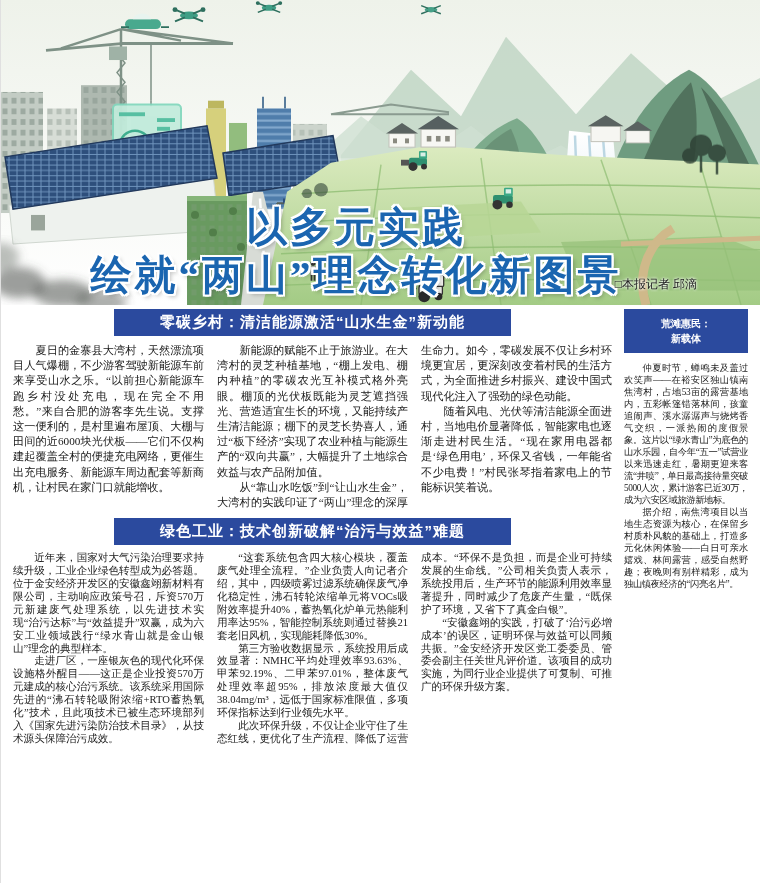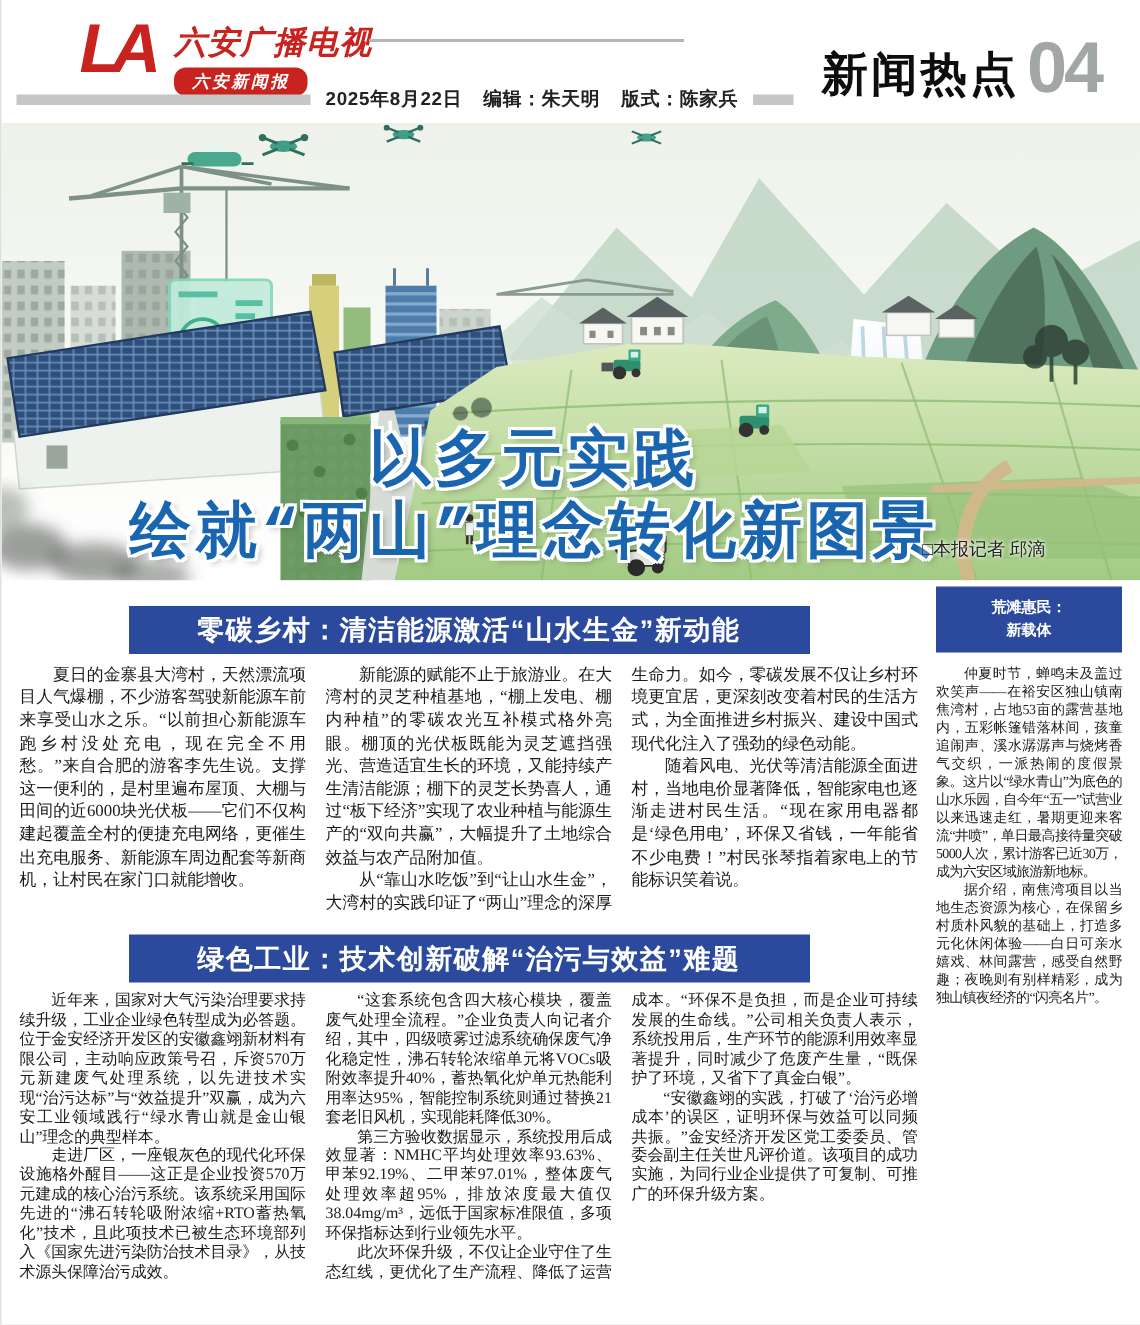--- a/index.html
+++ b/index.html
@@ -39,21 +39,21 @@
   .dl-bar.right{flex:1;}
   .dl-text{font-family:var(--font-sans);font-size:12.5px;font-weight:bold;color:#222;white-space:nowrap;letter-spacing:.5px;display:flex;gap:14px;}
   .page-head{position:absolute;right:26px;top:26px;display:flex;align-items:flex-end;gap:5px;}
   .page-head .sect{font-family:var(--font-sans);font-weight:900;font-size:31px;color:#0d0d0d;letter-spacing:2px;line-height:1;}
   .page-head .num{font-family:var(--font-sans);font-weight:900;font-size:48px;color:var(--page-num-gray);line-height:.82;letter-spacing:-2px;}
   
   .hero{position:relative;width:760px;height:305px;overflow:hidden;}
   .hero svg{display:block;width:100%;height:100%;}
   .headline{position:absolute;left:35px;width:640px;bottom:6px;text-align:center;pointer-events:none;}
   .headline .l1,.headline .l2{
-    font-family:Liberation Mono, monospace;font-weight:900;color:var(--headline-blue);
+    font-family:Liberation Serif, serif;font-weight:900;color:var(--headline-blue);
     letter-spacing:3px;line-height:1.12;
     text-shadow:-2px -2px 0 #fff,2px -2px 0 #fff,-2px 2px 0 #fff,2px 2px 0 #fff,0 -2px 0 #fff,0 2px 0 #fff,-2px 0 0 #fff,2px 0 0 #fff,3px 3px 4px rgba(0,0,0,.25);
   }
   .headline .l1{font-size:41px;}
   .headline .l2{font-size:41px;margin-top:2px;}
   .byline{
     position:absolute;right:64px;bottom:12px;font-family:var(--font-serif);
     font-size:12px;color:#222;text-shadow:0 0 3px #fff,0 0 3px #fff;
   }
   
@@ -67,64 +67,41 @@
   }
   .lead::after{
     content:"";position:absolute;right:0;bottom:0;width:26px;height:22px;
     border-right:3px solid #a9cbe7;border-bottom:3px solid #a9cbe7;
   }
   
   .main-flex{display:flex;gap:12px;margin:4px 12px 0 12px;}
   .left-group{flex:1;min-width:0;}
   .right-group{width:124px;flex:none;}
   .sec-bar{
-    display:table;margin:13px auto 7px auto;background:var(--bar-blue);color:#fff;
-    font-family:var(--font-sans);font-weight:bold;font-size:18px;
+    display:table;margin:0 auto 7px auto;background:var(--bar-blue);color:#fff;
+    font-family:var(--font-sans);font-weight:bold;font-size:15px;
     padding:4px 46px;letter-spacing:1px;
   }
   .art-body{column-gap:13px;column-count:3;text-align:justify;}
   .art-body p{text-indent:2em;}
   .art1 .art-body{font-size:11.2px;line-height:15.2px;margin-bottom:8px;}
   .art2 .art-body{font-size:10.6px;line-height:12.9px;}
   .side-head{
     background:var(--bar-blue);color:#fff;text-align:center;
     font-family:var(--font-sans);font-weight:bold;font-size:10px;
     line-height:1.5;padding:7px 2px;margin-bottom:9px;
   }
   .side-body{text-align:justify;font-size:9.3px;line-height:12px;letter-spacing:-0.4px;}
   .side-body p{text-indent:2em;font-family:Liberation Serif, serif;}
 </style>
 </head>
 <body>
 
 <div class="page">
 
-  <div class="header">
-    <div class="logo">
-      <div class="logo-mark">LA</div>
-      <div class="logo-texts">
-        <div class="logo-title">六安广播电视</div>
-        <div class="logo-badge">六安新闻报</div>
-      </div>
-    </div>
-    <div class="logo-line"></div>
-    <div class="dateline">
-      <div class="dl-bar left"></div>
-      <div class="dl-text">
-        <span>2025年8月22日</span>
-        <span>编辑：朱天明</span>
-        <span>版式：陈家兵</span>
-      </div>
-      <div class="dl-bar right"></div>
-    </div>
-    <div class="page-head">
-      <div class="sect">新闻热点</div>
-      <div class="num">04</div>
-    </div>
-  </div>
 
   <div class="hero">
     <svg viewBox="0 0 760 315" preserveAspectRatio="none">
       <defs>
         <linearGradient id="sky" x1="0" y1="0" x2="0" y2="1">
           <stop offset="0" stop-color="#eef2ea"></stop>
             <stop offset="1" stop-color="#ffffff"></stop>
         </linearGradient>
         <linearGradient id="field" x1="0" y1="0" x2="0" y2="1">
           <stop offset="0" stop-color="#dcebc0"></stop>

